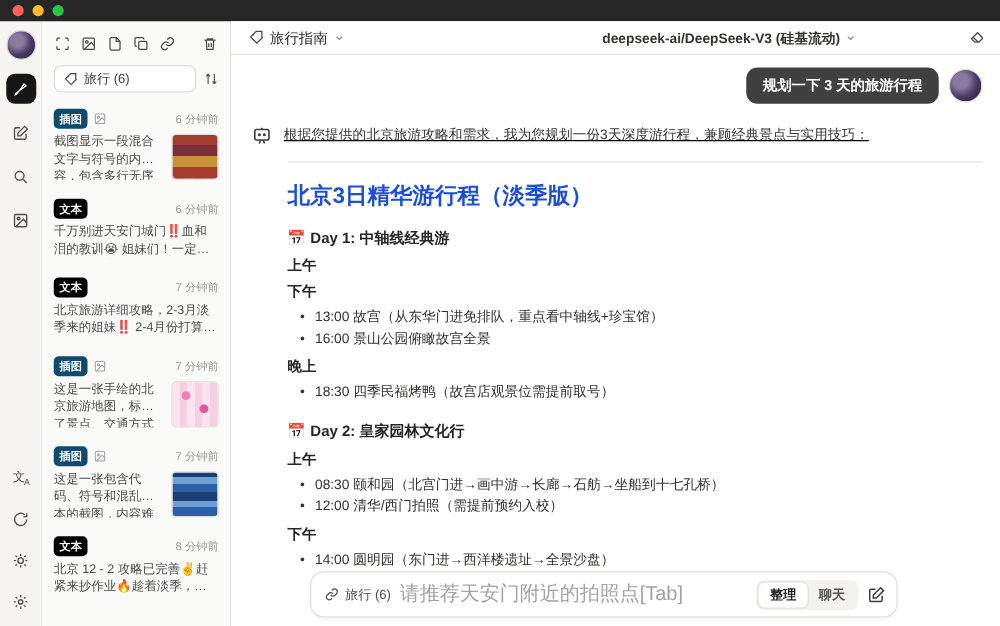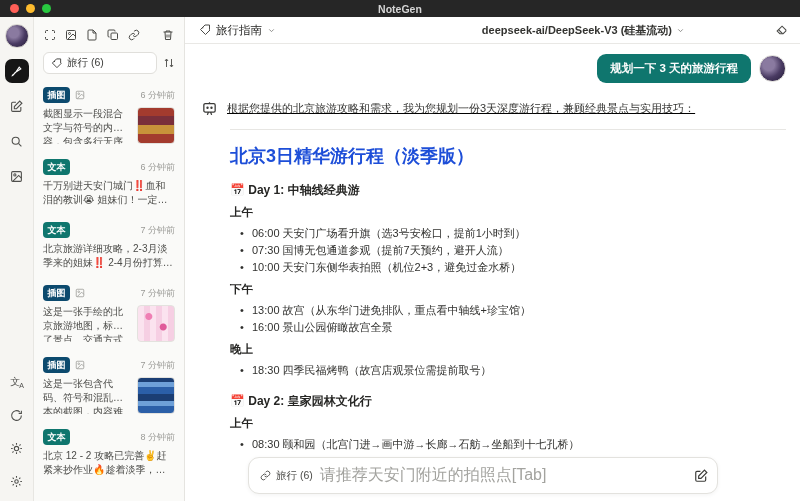--- a/index.html
+++ b/index.html
@@ -32,21 +32,21 @@
   .sb-toolbar .grow { flex:1; }
   .sb-filter { display:flex; align-items:center; gap:6px; padding:5px 9px 6px; }
   .filter-box { flex:1; display:flex; align-items:center; gap:5px; border:1px solid #e0dfdb; background:#fff; border-radius:6px; height:22px; padding:0 7px; color:#3c3c3a; }
   .filter-box span { font-size:10.5px; }
   .sort-btn { color:#5a5a57; display:flex; align-items:center; }
   .sb-list { flex:1; overflow:hidden; }
   .card { padding:7px 9px 8px; }
   .card-top { display:flex; align-items:center; gap:5px; margin-bottom:4px; }
   .badge { font-size:9px; color:#fff; border-radius:4px; padding:1.5px 4.5px; font-weight:bold; }
   .badge.image { background:#0c4a6e; }
-  .badge.text { background:#0f766e;text-align:center; }
+  .badge.text { background:#000000;text-align:center; }
   .ref-icon { color:#a0a09c; display:none; }
   .card.has-ref .ref-icon { display:inline-flex; }
   .card-time { margin-left:auto; font-size:9px; color:#9a9a96; }
   .card-body { display:flex; gap:6px; }
   .card-text { flex:1; font-size:10px; line-height:14px; color:#4b4b48; display:-webkit-box; -webkit-line-clamp:2; -webkit-box-orient:vertical; overflow:hidden; }
   .thumb { width:38px; height:37px; border-radius:4px; flex:0 0 auto; border:1px solid #e3e2de; }
   .thumb.collage-red { background:
       linear-gradient(45deg, rgba(255,255,255,.25) 0 2px, transparent 2px 10px),
       repeating-linear-gradient(0deg,#a33b2e 0 9px,#c8923a 9px 18px,#7a2f3a 18px 27px),
       repeating-linear-gradient(90deg,rgba(0,0,0,.25) 0 9px,transparent 9px 18px); }
@@ -63,21 +63,21 @@
   .main-header { height:27px; flex:0 0 auto; display:flex; align-items:center; padding:0 12px 0 14px; border-bottom:1px solid #e9e8e5; color:#2c2c2a; }
   .note-title-wrap { display:flex; align-items:center; gap:5px; }
   .note-title { font-size:11.5px; font-weight:normal; color:#262624; }
   .header-grow { flex:1; }
   .model-wrap { display:flex; align-items:center; gap:4px; margin-right:90px;margin-left:37px; }
   .model-label { font-size:11px; font-weight:bold; color:#333330; }
   .chev { color:#8a8a86; }
 
   .chat { flex:1; min-height:0; overflow:hidden; padding:8px 14px 0 15px; position:relative; }
   .user-row { display:flex; justify-content:flex-end; align-items:center; gap:8px; margin-top:2px; }
-  .user-bubble { background:#0f766e; color:#fdfdfd; font-size:11.5px; font-weight:bold; border-radius:9px; padding:7px 13px; }
+  .user-bubble { background:#404040; color:#fdfdfd; font-size:11.5px; font-weight:bold; border-radius:9px; padding:7px 13px; }
   .avatar-chat { width:27px; height:27px; border-radius:50%;
     background:radial-gradient(circle at 35% 35%, #8a7aa0 0 25%, #4a3b63 55%, #221a35 100%); border:1px solid #e0ded9; }
   .bot-row { display:flex; gap:9px; margin-top:16px; align-items:flex-start; padding-left:1px;text-decoration:underline; }
   .bot-icon { color:#3a3a38; flex:0 0 auto; margin-top:1px; }
   .bot-intro { font-size:11px; color:#333331; line-height:15px; padding-top:2px; }
   .divider { border:none; border-top:1px solid #e7e6e3; margin:12px 0 0 30px; }
 
   .article { padding:14px 10px 0 30px; color:#262624; }
   .article h2 { font-size:18px; font-weight:bold; margin-bottom:2px; color:#1d4ed8; }
   .day-heading { font-size:12px; font-weight:bold; margin:14px 0 6px; }
@@ -103,21 +103,20 @@
 <body>
 
 <div class="window">
 
   <div class="titlebar">
     <div class="traffic">
       <div class="dot red"></div>
       <div class="dot yellow"></div>
       <div class="dot green"></div>
     </div>
-    <div class="titlebar-title">NoteGen</div>
   </div>
 
   <div class="app">
 
     <aside class="rail">
       <div class="avatar-sm"></div>
       <div class="rail-item active">
         <span>
           <svg width="13" height="13" viewBox="0 0 24 24" fill="none" stroke="currentColor" stroke-width="2">
               <path d="M4 20c4-1 3-5 7-7l6-9 3 3-9 6c-2 4-6 3-7 7z"></path>
@@ -382,25 +381,20 @@
         <hr class="divider">
 
         <div class="article" id="article">
           <h2>北京3日精华游行程（淡季版）</h2>
           <div id="article-days">
   <div>
     <div class="day-heading">📅 Day 1: 中轴线经典游</div>
     <div class="day-sections">
   <div>
     <div class="sec-label">上午</div>
-    <ul>
-                      <li>06:00 天安门广场看升旗（选3号安检口，提前1小时到）</li>
-                      <li>07:30 国博无包通道参观（提前7天预约，避开人流）</li>
-                      <li>10:00 天安门东侧华表拍照（机位2+3，避免过金水桥）</li>
-                    </ul>
   </div>
 
   <div>
     <div class="sec-label">下午</div>
     <ul>
                       <li>13:00 故宫（从东华门进免排队，重点看中轴线+珍宝馆）</li>
                       <li>16:00 景山公园俯瞰故宫全景</li>
                     </ul>
   </div>
 
@@ -443,20 +437,24 @@
           <div class="input-tag">
             <span style="display:flex;">
               <svg width="11" height="11" viewBox="0 0 24 24" fill="none" stroke="currentColor" stroke-width="2">
                   <path d="M10 13a5 5 0 0 0 7.5.5l3-3a5 5 0 0 0-7-7l-1.7 1.7"></path>
                   <path d="M14 11a5 5 0 0 0-7.5-.5l-3 3a5 5 0 0 0 7 7l1.7-1.7"></path>
                 </svg>
             </span>
             <span>旅行 (6)</span>
           </div>
           <div class="input-placeholder">请推荐天安门附近的拍照点[Tab]</div>
+          <div class="mode-toggle">
+            <div class="mode-btn selected">整理</div>
+            <div class="mode-btn">聊天</div>
+          </div>
           <span class="compose-btn">
             <svg width="14" height="14" viewBox="0 0 24 24" fill="none" stroke="currentColor" stroke-width="2">
                 <path d="M11 4H5a2 2 0 0 0-2 2v13a2 2 0 0 0 2 2h13a2 2 0 0 0 2-2v-6"></path>
                 <path d="M18 2l4 4-10 10H8v-4z"></path>
               </svg>
           </span>
         </div>
       </div>
     </main>
   </div>

